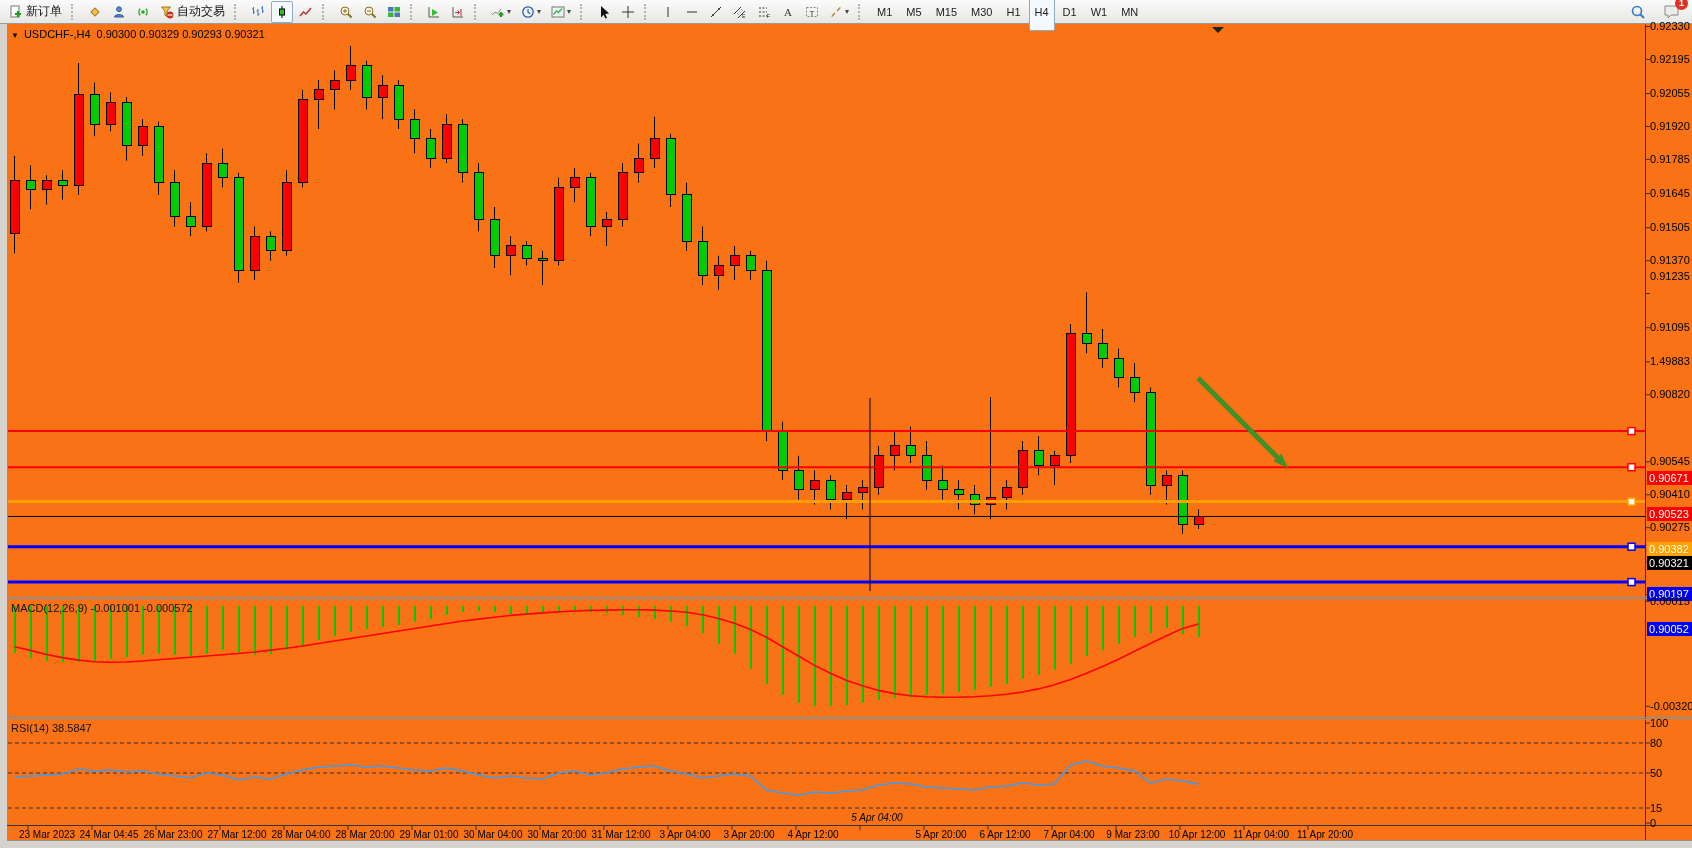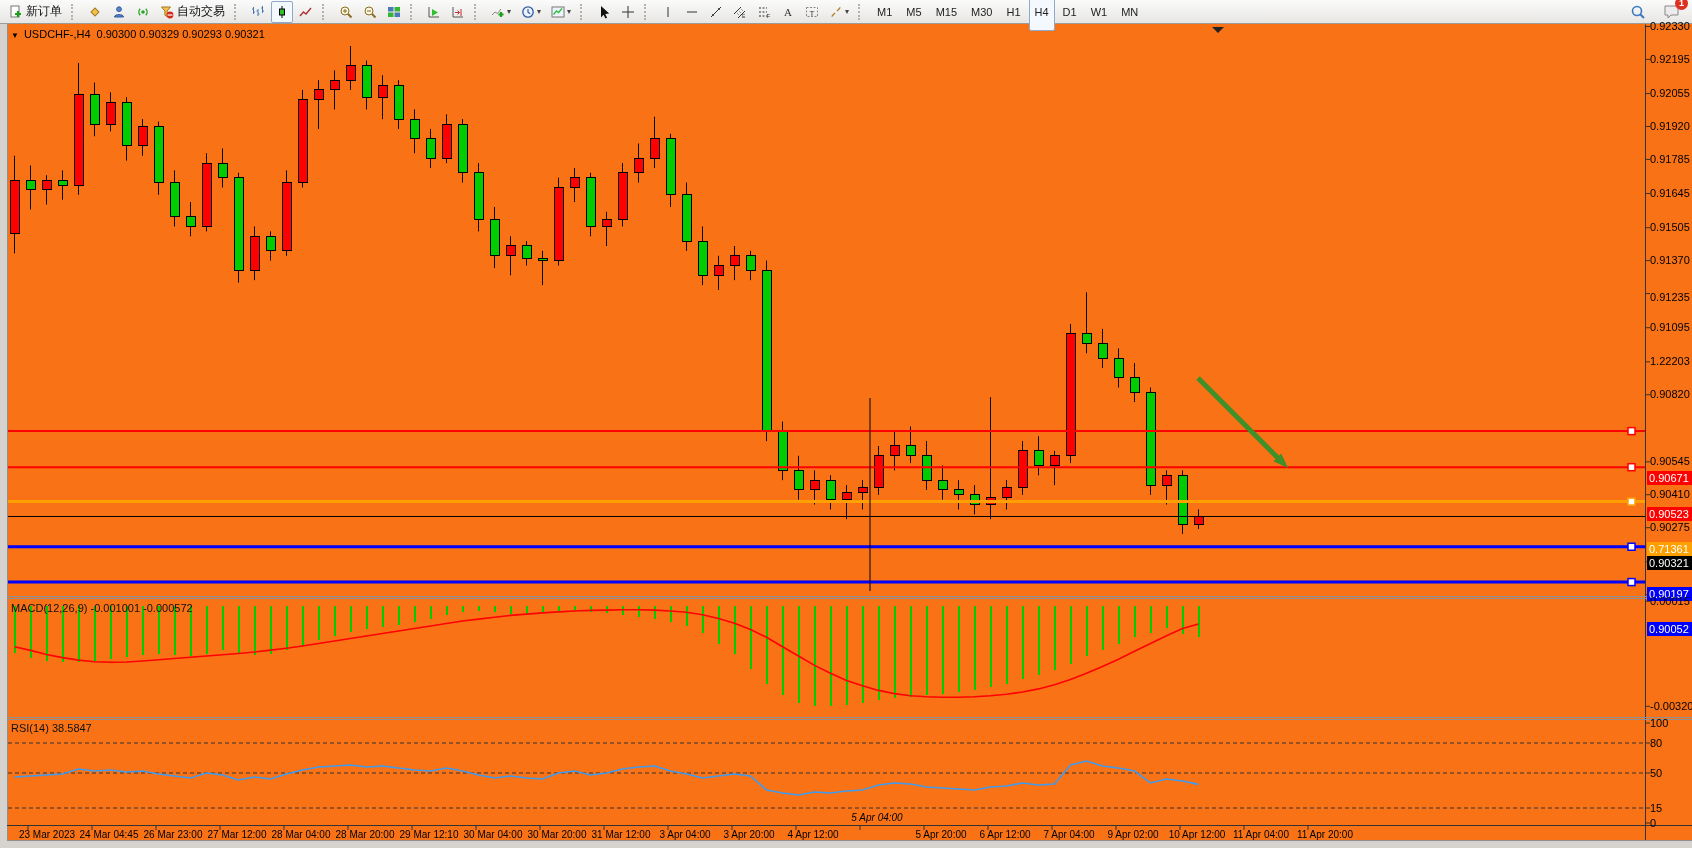--- a/index.html
+++ b/index.html
@@ -618,57 +618,57 @@
 
   <div id="labels">
       <div class="plabel" style="top: 19.9878px;">0.92330</div>
       <div class="plabel" style="top: 52.9143px;">0.92195</div>
       <div class="plabel" style="top: 87.0603px;">0.92055</div>
       <div class="plabel" style="top: 119.987px;">0.91920</div>
       <div class="plabel" style="top: 152.913px;">0.91785</div>
       <div class="plabel" style="top: 187.059px;">0.91645</div>
       <div class="plabel" style="top: 221.205px;">0.91505</div>
       <div class="plabel" style="top: 254.132px;">0.91370</div>
-      <div class="plabel" style="top: 291px; text-align: right;">0.91235</div>
+      <div class="plabel" style="top: 270px; text-align: right;">0.91235</div>
       <div class="plabel" style="top: 321.204px;">0.91095</div>
-      <div class="plabel" style="top: 355.35px;">1.22203</div>
+      <div class="plabel" style="top: 355.35px;">1.49883</div>
       <div class="plabel" style="top: 388.277px;">0.90820</div>
       <div class="plabel" style="top: 455.349px;">0.90545</div>
       <div class="plabel" style="top: 488.276px;">0.90410</div>
       <div class="plabel" style="top: 521.202px;">0.90275</div>
       <div class="plabel" style="top: 555.348px;">0.76332</div>
       <div class="plabel" style="top: 588.275px;">0.90000</div>
       <div class="ptag" style="top: 424.118px; background: rgb(255, 0, 0);">0.90671</div>
       <div class="ptag" style="top: 460.215px; background: rgb(255, 0, 0);">0.90523</div>
-      <div class="ptag" style="top: 494.605px; background: rgb(255, 160, 0);">0.71361</div>
+      <div class="ptag" style="top: 494.605px; background: rgb(255, 160, 0);">0.90382</div>
       <div class="ptag" style="top: 539.726px; background: rgb(0, 0, 255);">0.90197</div>
       <div class="ptag" style="top: 575.092px; background: rgb(0, 0, 255);">0.90052</div>
       <div class="ptag" style="top: 509.483px; background: rgb(0, 0, 0);">0.90321</div>
       <div class="plabel" style="top: 594.809px;">0.00015</div>
       <div class="plabel" style="top: 699.814px;">-0.003208</div>
       <div class="plabel" style="top: 716.5px;">100</div>
       <div class="plabel" style="top: 736.5px;">80</div>
       <div class="plabel" style="top: 766.5px;">50</div>
       <div class="plabel" style="top: 801.5px;">15</div>
       <div class="plabel" style="top: 816.5px;">0</div>
       <div class="tlabel" style="left: 30px; top: 829px;">23 Mar 2023</div>
       <div class="tlabel" style="left: 92px; top: 829px;">24 Mar 04:45</div>
       <div class="tlabel" style="left: 156px; top: 829px;">26 Mar 23:00</div>
       <div class="tlabel" style="left: 220px; top: 829px;">27 Mar 12:00</div>
       <div class="tlabel" style="left: 284px; top: 829px;">28 Mar 04:00</div>
       <div class="tlabel" style="left: 348px; top: 829px;">28 Mar 20:00</div>
-      <div class="tlabel" style="left: 412px; top: 829px;">29 Mar 12:10</div>
+      <div class="tlabel" style="left: 412px; top: 829px;">29 Mar 01:00</div>
       <div class="tlabel" style="left: 476px; top: 829px; text-align: right;">30 Mar 04:00</div>
       <div class="tlabel" style="left: 540px; top: 829px;">30 Mar 20:00</div>
       <div class="tlabel" style="left: 604px; top: 829px;">31 Mar 12:00</div>
       <div class="tlabel" style="left: 668px; top: 829px;">3 Apr 04:00</div>
       <div class="tlabel" style="left: 732px; top: 829px;">3 Apr 20:00</div>
       <div class="tlabel" style="left: 796px; top: 829px;">4 Apr 12:00</div>
       <div class="tlabel" style="left: 860px; top: 812px; font-style: italic;">5 Apr 04:00</div>
       <div class="tlabel" style="left: 924px; top: 829px;">5 Apr 20:00</div>
       <div class="tlabel" style="left: 988px; top: 829px;">6 Apr 12:00</div>
       <div class="tlabel" style="left: 1052px; top: 829px;">7 Apr 04:00</div>
-      <div class="tlabel" style="left: 1116px; top: 829px;">9 Apr 02:00</div>
+      <div class="tlabel" style="left: 1116px; top: 829px;">9 Mar 23:00</div>
       <div class="tlabel" style="left: 1180px; top: 829px;">10 Apr 12:00</div>
       <div class="tlabel" style="left: 1244px; top: 829px;">11 Apr 04:00</div>
       <div class="tlabel" style="left: 1308px; top: 829px;">11 Apr 20:00</div>
     </div>
 </div>
 
 </body></html>

